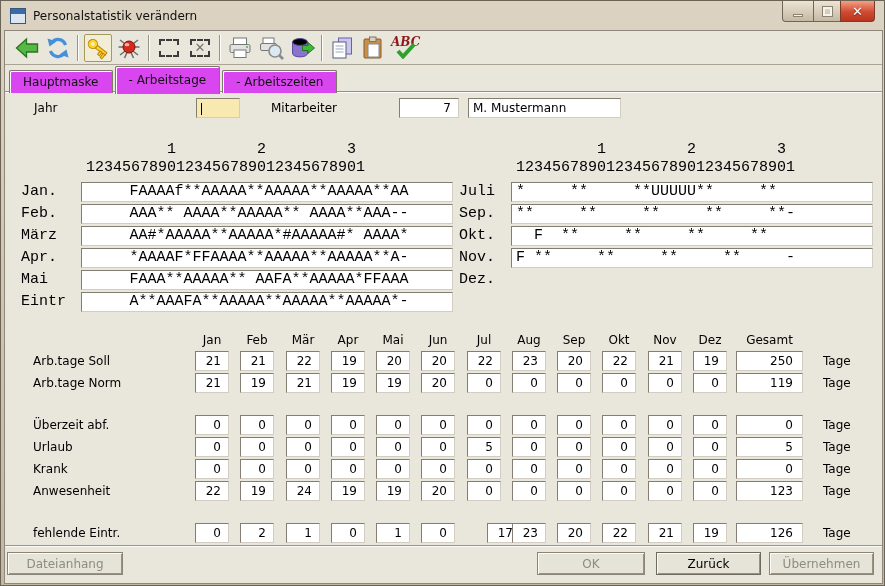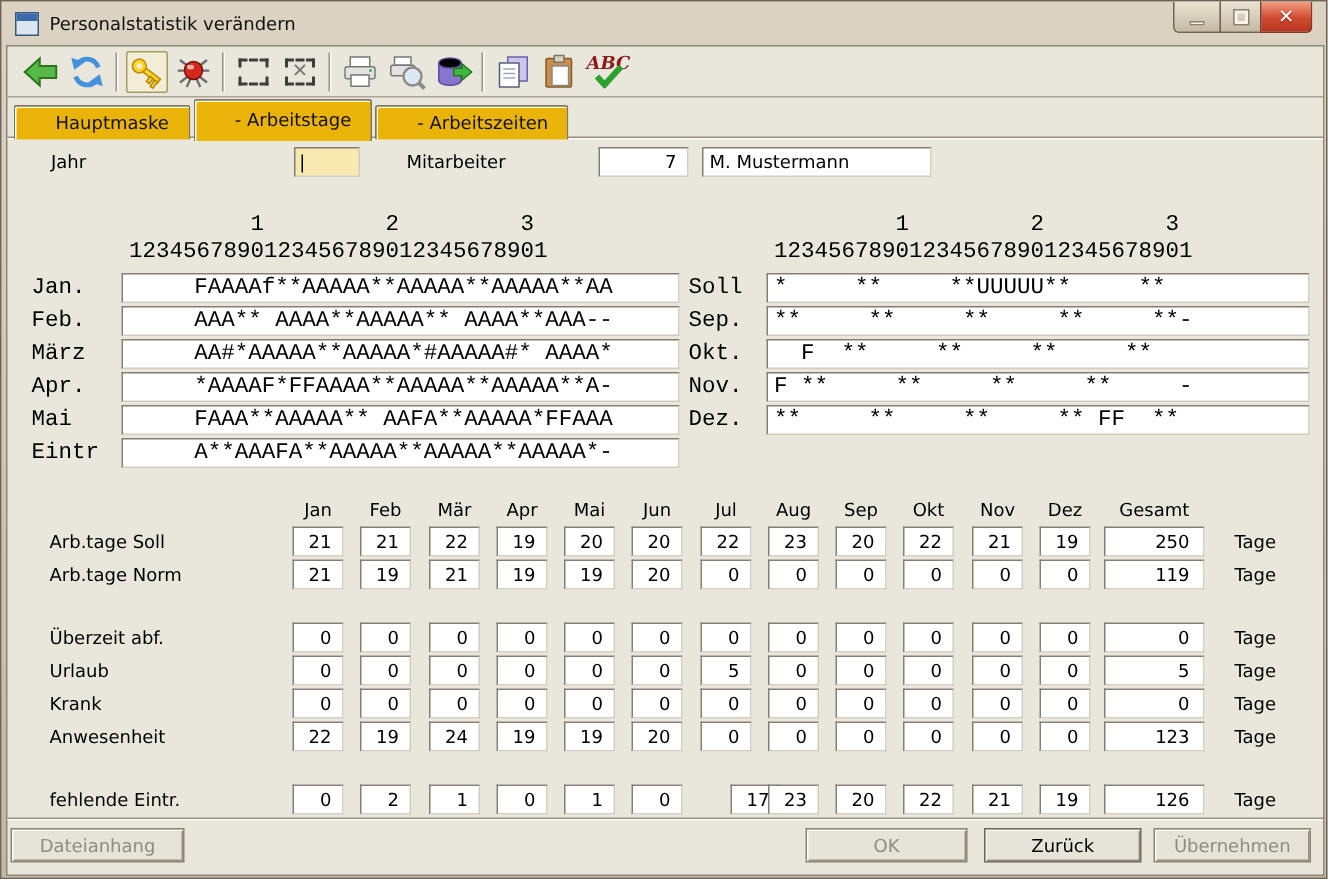--- a/index.html
+++ b/index.html
@@ -36,22 +36,22 @@
   .dashbox{width:20px;height:18px;border:2px dashed #3c3c3c;display:flex;align-items:center;justify-content:center;}
   .dashbox .x{color:#757575;font-weight:bold;font-size:13px;line-height:1;}
   .abc-wrap{position:relative;width:30px;height:26px;}
   .abc-text{position:absolute;left:1px;top:0;font-family:"DejaVu Serif","Liberation Serif",serif;
     font-style:italic;font-weight:bold;font-size:12px;color:#8b1a1a;}
   .abc-check{position:absolute;left:6px;top:8px;}
   
   .tabline{position:absolute;left:0;top:60px;width:100%;height:2px;
     border-top:1px solid #97907f;border-bottom:1px solid #fbfaf6;z-index:1;}
   .tabs{position:absolute;left:4px;top:33px;height:29px;display:flex;align-items:flex-end;z-index:2;}
-  .tab{height:23px;padding:4px 13px 0 27px;font-size:12px;color:#111;margin-right:2px;
-    background:#eab308;border:1px solid #7e7769;border-bottom:none;
+  .tab{height:23px;padding:4px 13px 0 13px;font-size:12px;color:#111;margin-right:2px;
+    background:#d946ef;border:1px solid #7e7769;border-bottom:none;
     box-shadow:inset 1px 1px 0 #fdfcf8;border-radius:2px 2px 0 0;}
   .tab.active{height:28px;padding-top:6px;margin-bottom:-1px;z-index:3;position:relative;}
   
   .lbl{position:absolute;font-size:12px;color:#000;}
   .field{position:absolute;background:#fff;border:1px solid;
     border-color:#837d72 #d2cdc0 #d2cdc0 #837d72;font-size:12px;
     padding:2px 4px;color:#000;overflow:hidden;white-space:pre;}
   .field.yellow{background:#f7e9af;}
   .caret{display:inline-block;width:1px;height:12px;background:#000;vertical-align:middle;}
   .num{text-align:right;padding-right:7px;}
@@ -254,38 +254,37 @@
           <span class="cal-label">Mai</span>
           <div class="cal-field">FAAA**AAAAA** AAFA**AAAAA*FFAAA</div>
         </div>
         <div class="cal-row">
           <span class="cal-label">Eintr</span>
           <div class="cal-field">A**AAAFA**AAAAA**AAAAA**AAAAA*-</div>
         </div>
       </div>
     <div id="cal-right" class="cal-col" style="left:454px;top:151px">
         <div class="cal-row">
-          <span class="cal-label">Soll</span>
+          <span class="cal-label">Juli</span>
           <div class="cal-field">*     **     **UUUUU**     **  </div>
         </div>
         <div class="cal-row">
           <span class="cal-label">Sep.</span>
           <div class="cal-field">**     **     **     **     **-</div>
         </div>
         <div class="cal-row">
           <span class="cal-label">Okt.</span>
           <div class="cal-field">  F  **     **     **     **   </div>
         </div>
         <div class="cal-row">
           <span class="cal-label">Nov.</span>
           <div class="cal-field">F **     **     **     **     -</div>
         </div>
         <div class="cal-row">
           <span class="cal-label">Dez.</span>
-          <div class="cal-field">**     **     **     ** FF  ** </div>
         </div>
       </div>
 
     <div id="stats">
         <span class="month-h" style="left: 190px; top: 302px;">Jan</span>
         <span class="month-h" style="left: 235px; top: 302px;">Feb</span>
         <span class="month-h" style="left: 281px; top: 302px;">Mär</span>
         <span class="month-h" style="left: 326px; top: 302px;">Apr</span>
         <span class="month-h" style="left: 371px; top: 302px;">Mai</span>
         <span class="month-h" style="left: 416px; top: 302px;">Jun</span>

